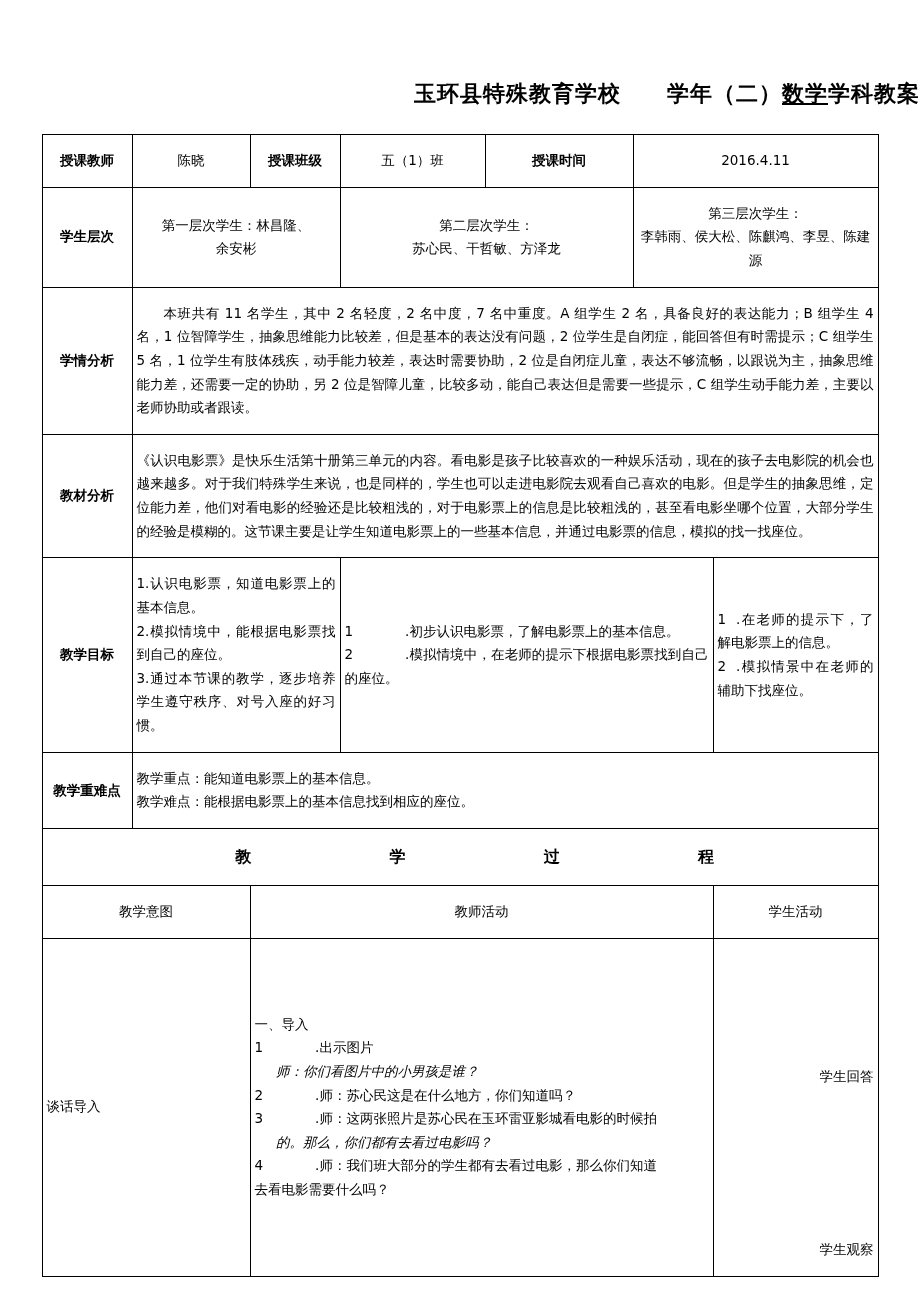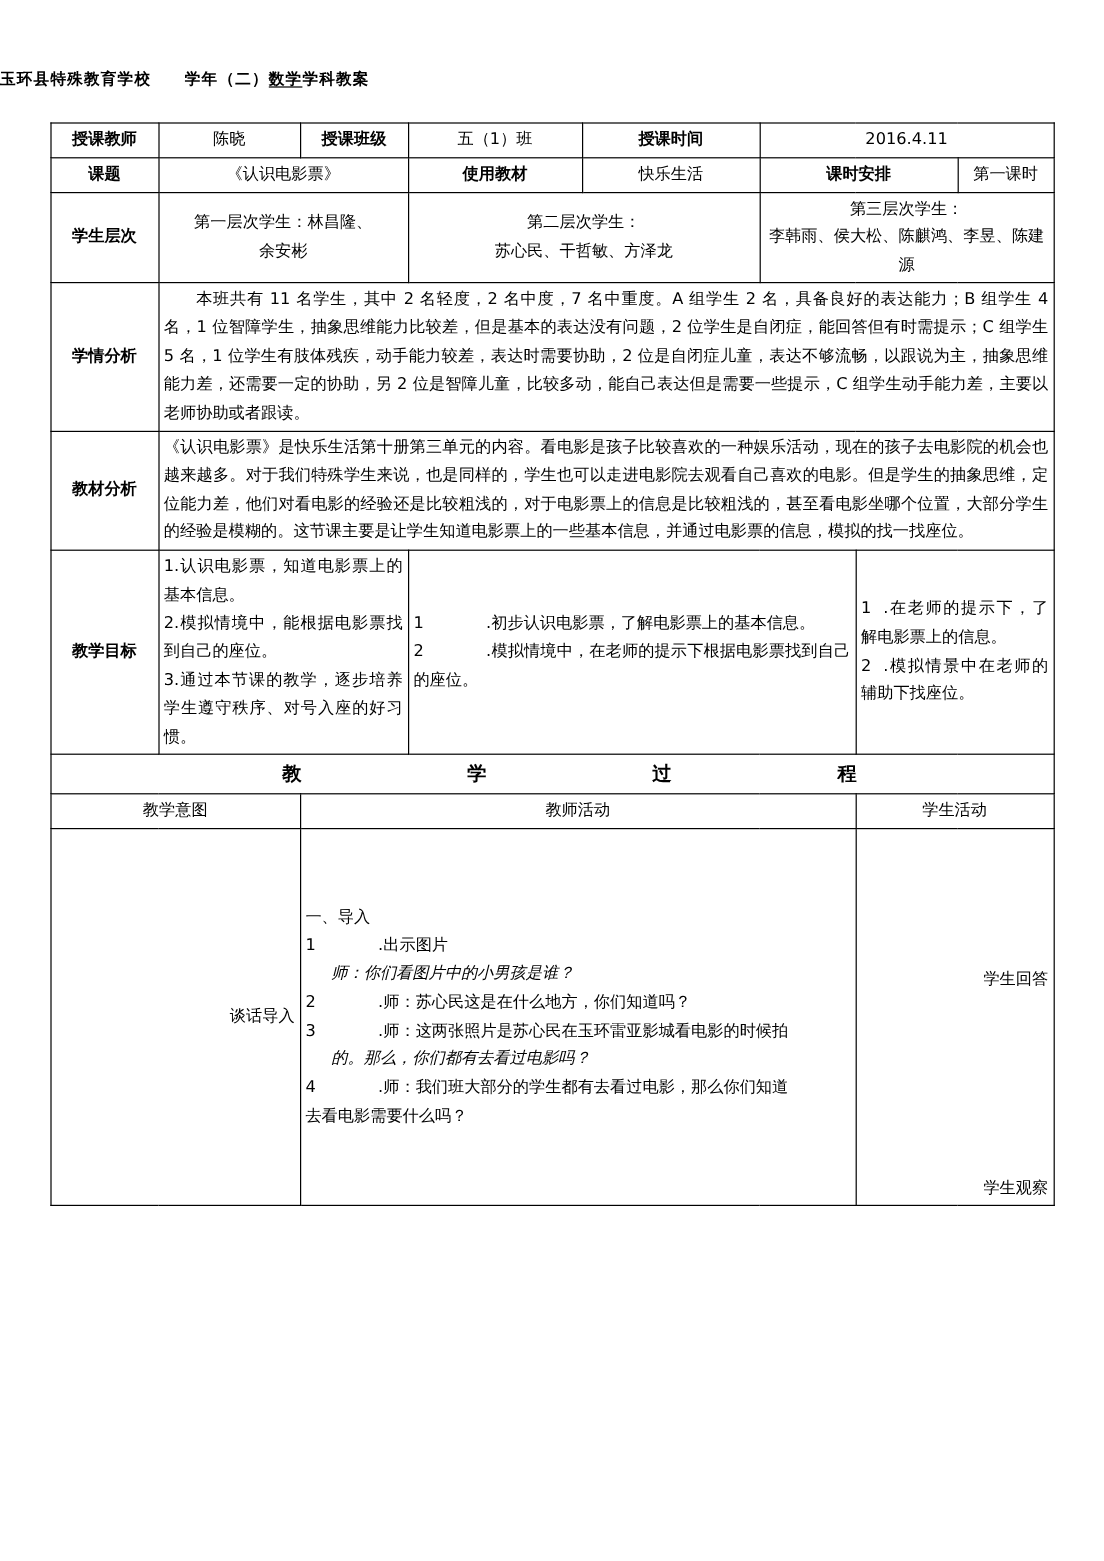--- a/index.html
+++ b/index.html
@@ -17,43 +17,43 @@
     overflow: hidden;
   }
   .page {
     width: 920px;
     height: 1301px;
     position: relative;
     box-sizing: border-box;
     padding: 0;
   }
   .doc-title {
-    text-align: left;
-    font-size: 13px;
+    text-align: right;
+    font-size: 22px;
     font-weight: 700;
     letter-spacing: 1px;
-    padding-top: 60px;
+    padding-top: 82px;
     padding-bottom: 0;
     line-height: 1.1;
     white-space: pre;
   }
   .doc-title .underlined {
     text-decoration: underline;
     text-underline-offset: 2px;
   }
   table.lesson {
     border-collapse: collapse;
     width: 836px;
     margin: 28px auto 0 auto;
     table-layout: fixed;
   }
   table.lesson td {
     border: 1px solid #000000;
     vertical-align: middle;
-    padding: 2px 4px;
+    padding: 14px 4px;
     font-size: 13.5px;
     line-height: 1.75;
   }
   .lbl {
     text-align: center;
     font-weight: 700;
     font-size: 14.5px;
     white-space: nowrap;
   }
   .ctr { text-align: center; }
@@ -117,21 +117,21 @@
   }
   .activity-cell {
     vertical-align: top;
     padding: 10px 6px 6px 6px;
     font-size: 13.5px;
     line-height: 2.45;
   }
   .act-line { display: block; }
   .act-indent { display: block; padding-left: 1.6em; font-style: italic; }
   .intent-cell {
-    text-align: right;
+    text-align: left;
     vertical-align: middle;
     font-size: 13.5px;
   }
   .student-cell {
     vertical-align: top;
     text-align: right;
     font-size: 13.5px;
     padding-top: 6px;
     position: relative;
   }
@@ -160,28 +160,20 @@
     <tbody>
         <tr>
       <td class="lbl">授课教师</td>
       <td class="ctr">陈晓</td>
       <td class="lbl">授课班级</td>
       <td class="ctr">五（1）班</td>
       <td class="lbl">授课时间</td>
       <td class="ctr" colspan="3">2016.4.11</td>
     </tr>
 
-    <tr>
-      <td class="lbl">课题</td>
-      <td class="ctr" colspan="2">《认识电影票》</td>
-      <td class="lbl">使用教材</td>
-      <td class="ctr">快乐生活</td>
-      <td class="lbl" colspan="2">课时安排</td>
-      <td class="ctr">第一课时</td>
-    </tr>
 
     <tr>
       <td class="lbl">学生层次</td>
       <td class="tier-cell" colspan="2">
         <span class="tier-head">第一层次学生：林昌隆、</span>
         <span class="tier-names">余安彬</span>
       </td>
       <td class="tier-cell" colspan="2">
         <span class="tier-head">第二层次学生：</span>
         <span class="tier-names">苏心民、干哲敏、方泽龙</span>
@@ -212,20 +204,27 @@
       <td class="goal-cell just" colspan="3">
         <span class="goal-line"><span>1</span><span class="num-gap"></span><span>.初步认识电影票，了解电影票上的基本信息。</span></span>
         <span class="goal-line"><span>2</span><span class="num-gap"></span><span>.模拟情境中，在老师的提示下根据电影票找到自己的座位。</span></span>
       </td>
       <td class="goal-cell just" colspan="2">
         <span class="goal-line"><span>1</span><span class="num-gap-sm"></span><span>.在老师的提示下，了解电影票上的信息。</span></span>
         <span class="goal-line"><span>2</span><span class="num-gap-sm"></span><span>.模拟情景中在老师的辅助下找座位。</span></span>
       </td>
     </tr>
 
+    <tr>
+      <td class="lbl">教学重难点</td>
+      <td class="body-cell" colspan="7">
+        <span class="goal-line">教学重点：能知道电影票上的基本信息。</span>
+        <span class="goal-line">教学难点：能根据电影票上的基本信息找到相应的座位。</span>
+      </td>
+    </tr>
 
 
     <tr class="process-banner">
       <td colspan="8">
         <div class="spread">
           <span>教</span>
           <span>学</span>
           <span>过</span>
           <span>程</span>
         </div>

